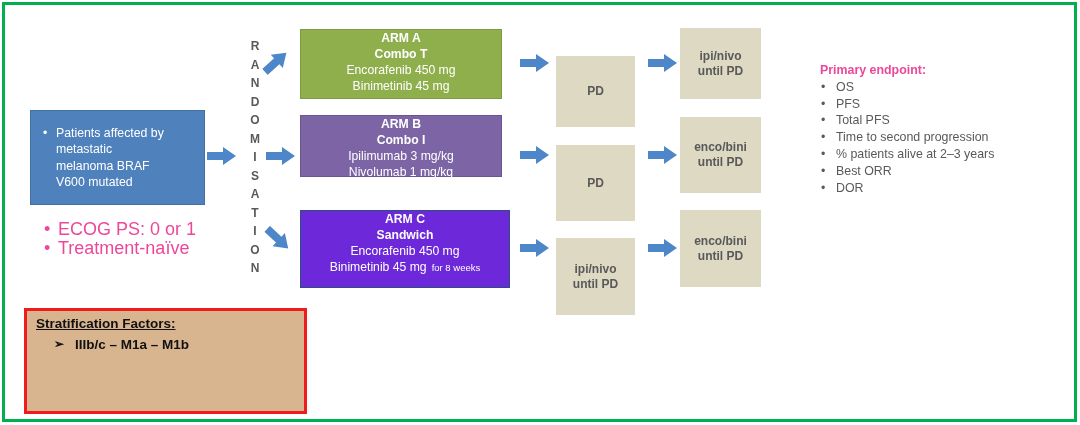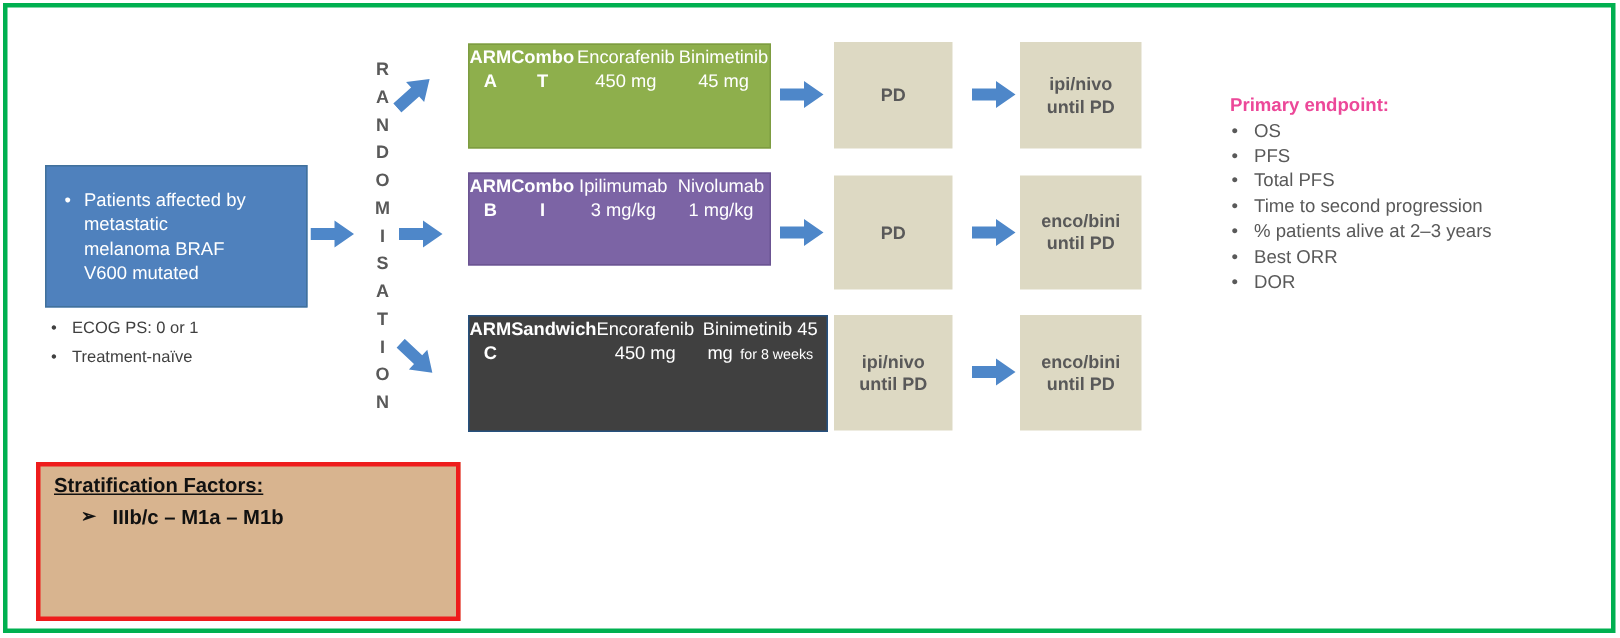--- a/index.html
+++ b/index.html
@@ -7,44 +7,44 @@
   .page{position:relative;width:1080px;height:425px;background:#ffffff;overflow:hidden;}
   .frame{position:absolute;left:2px;top:2px;right:3px;bottom:3px;border:3px solid #00b050;pointer-events:none;}
 
   
   .pop-box{position:absolute;left:30px;top:110px;width:175px;height:95px;background:#4f81bd;border:1px solid #41719c;box-sizing:border-box;color:#ffffff;display:flex;align-items:center;}
   .pop-box ul{list-style:none;margin:0;padding:4px 4px 4px 10px;font-size:12.3px;line-height:16.5px;}
   .pop-box li{position:relative;padding-left:15px;white-space:pre-line;}
   .pop-box li::before{content:"•";position:absolute;left:2px;top:0;}
 
   
-  .elig{position:absolute;left:30px;top:210px;list-style:none;margin:0;padding:0;font-size:11px;line-height:19px;color:#404040;}
+  .elig{position:absolute;left:30px;top:210px;list-style:none;margin:10px;padding:0;font-size:18px;line-height:19px;color:#ec4899;}
   .elig li{position:relative;padding-left:18px;}
   .elig li::before{content:"•";position:absolute;left:4px;top:0;}
 
   
   .rand{position:absolute;left:248px;top:39px;writing-mode:vertical-rl;text-orientation:upright;font-size:12px;font-weight:bold;letter-spacing:4.5px;color:#595959;}
 
   
   .arrow{position:absolute;width:30px;height:20px;}
   .arrow svg{display:block;width:100%;height:100%;}
   .arrow.up{transform:rotate(-42deg);}
   .arrow.down{transform:rotate(43deg);}
 
   
-  .arm{position:absolute;left:300px;width:202px;box-sizing:border-box;color:#ffffff;text-align:center;display:flex;justify-content:flex-start;font-size:12.2px;line-height:16px;margin-left:12px;}
+  .arm{position:absolute;left:300px;width:202px;box-sizing:border-box;color:#ffffff;text-align:center;display:flex;flex-direction:column;justify-content:flex-start;font-size:12.2px;line-height:16px;}
   .arm .b{font-weight:bold;}
   .arm-a{top:29px;height:70px;background:#8eaf4c;border:1px solid #7d9c41;}
   .arm-b{top:115px;height:62px;background:#7c64a5;border:1px solid #6b5492;}
-  .arm-c{top:210px;height:78px;width:240px;background:#404040;border:1px solid #27517e;}
+  .arm-c{top:210px;height:78px;width:210px;background:#6d28d9;border:1px solid #27517e;}
   .arm .note{font-size:9.5px;margin-left:5px;}
 
   
   .stage{position:absolute;background:#ddd9c3;color:#595959;font-weight:bold;font-size:12px;line-height:15px;display:flex;align-items:center;justify-content:center;text-align:center;white-space:pre-line;}
-  .c1{left:556px;width:79px;}
+  .c1{left:556px;width:79px;margin-top:28px;}
   .c2{left:680px;width:81px;}
   .r1{top:28px;height:71px;}
   .r2{top:117px;height:76px;}
   .r3{top:210px;height:77px;}
 
   
   .endpoints{position:absolute;left:820px;top:62px;width:250px;color:#595959;font-size:12.4px;line-height:16.8px;}
   .ep-title{font-weight:bold;color:#ec4899;}
   .endpoints ul{list-style:none;margin:0;padding:0;}
   .endpoints li{position:relative;padding-left:16px;}

